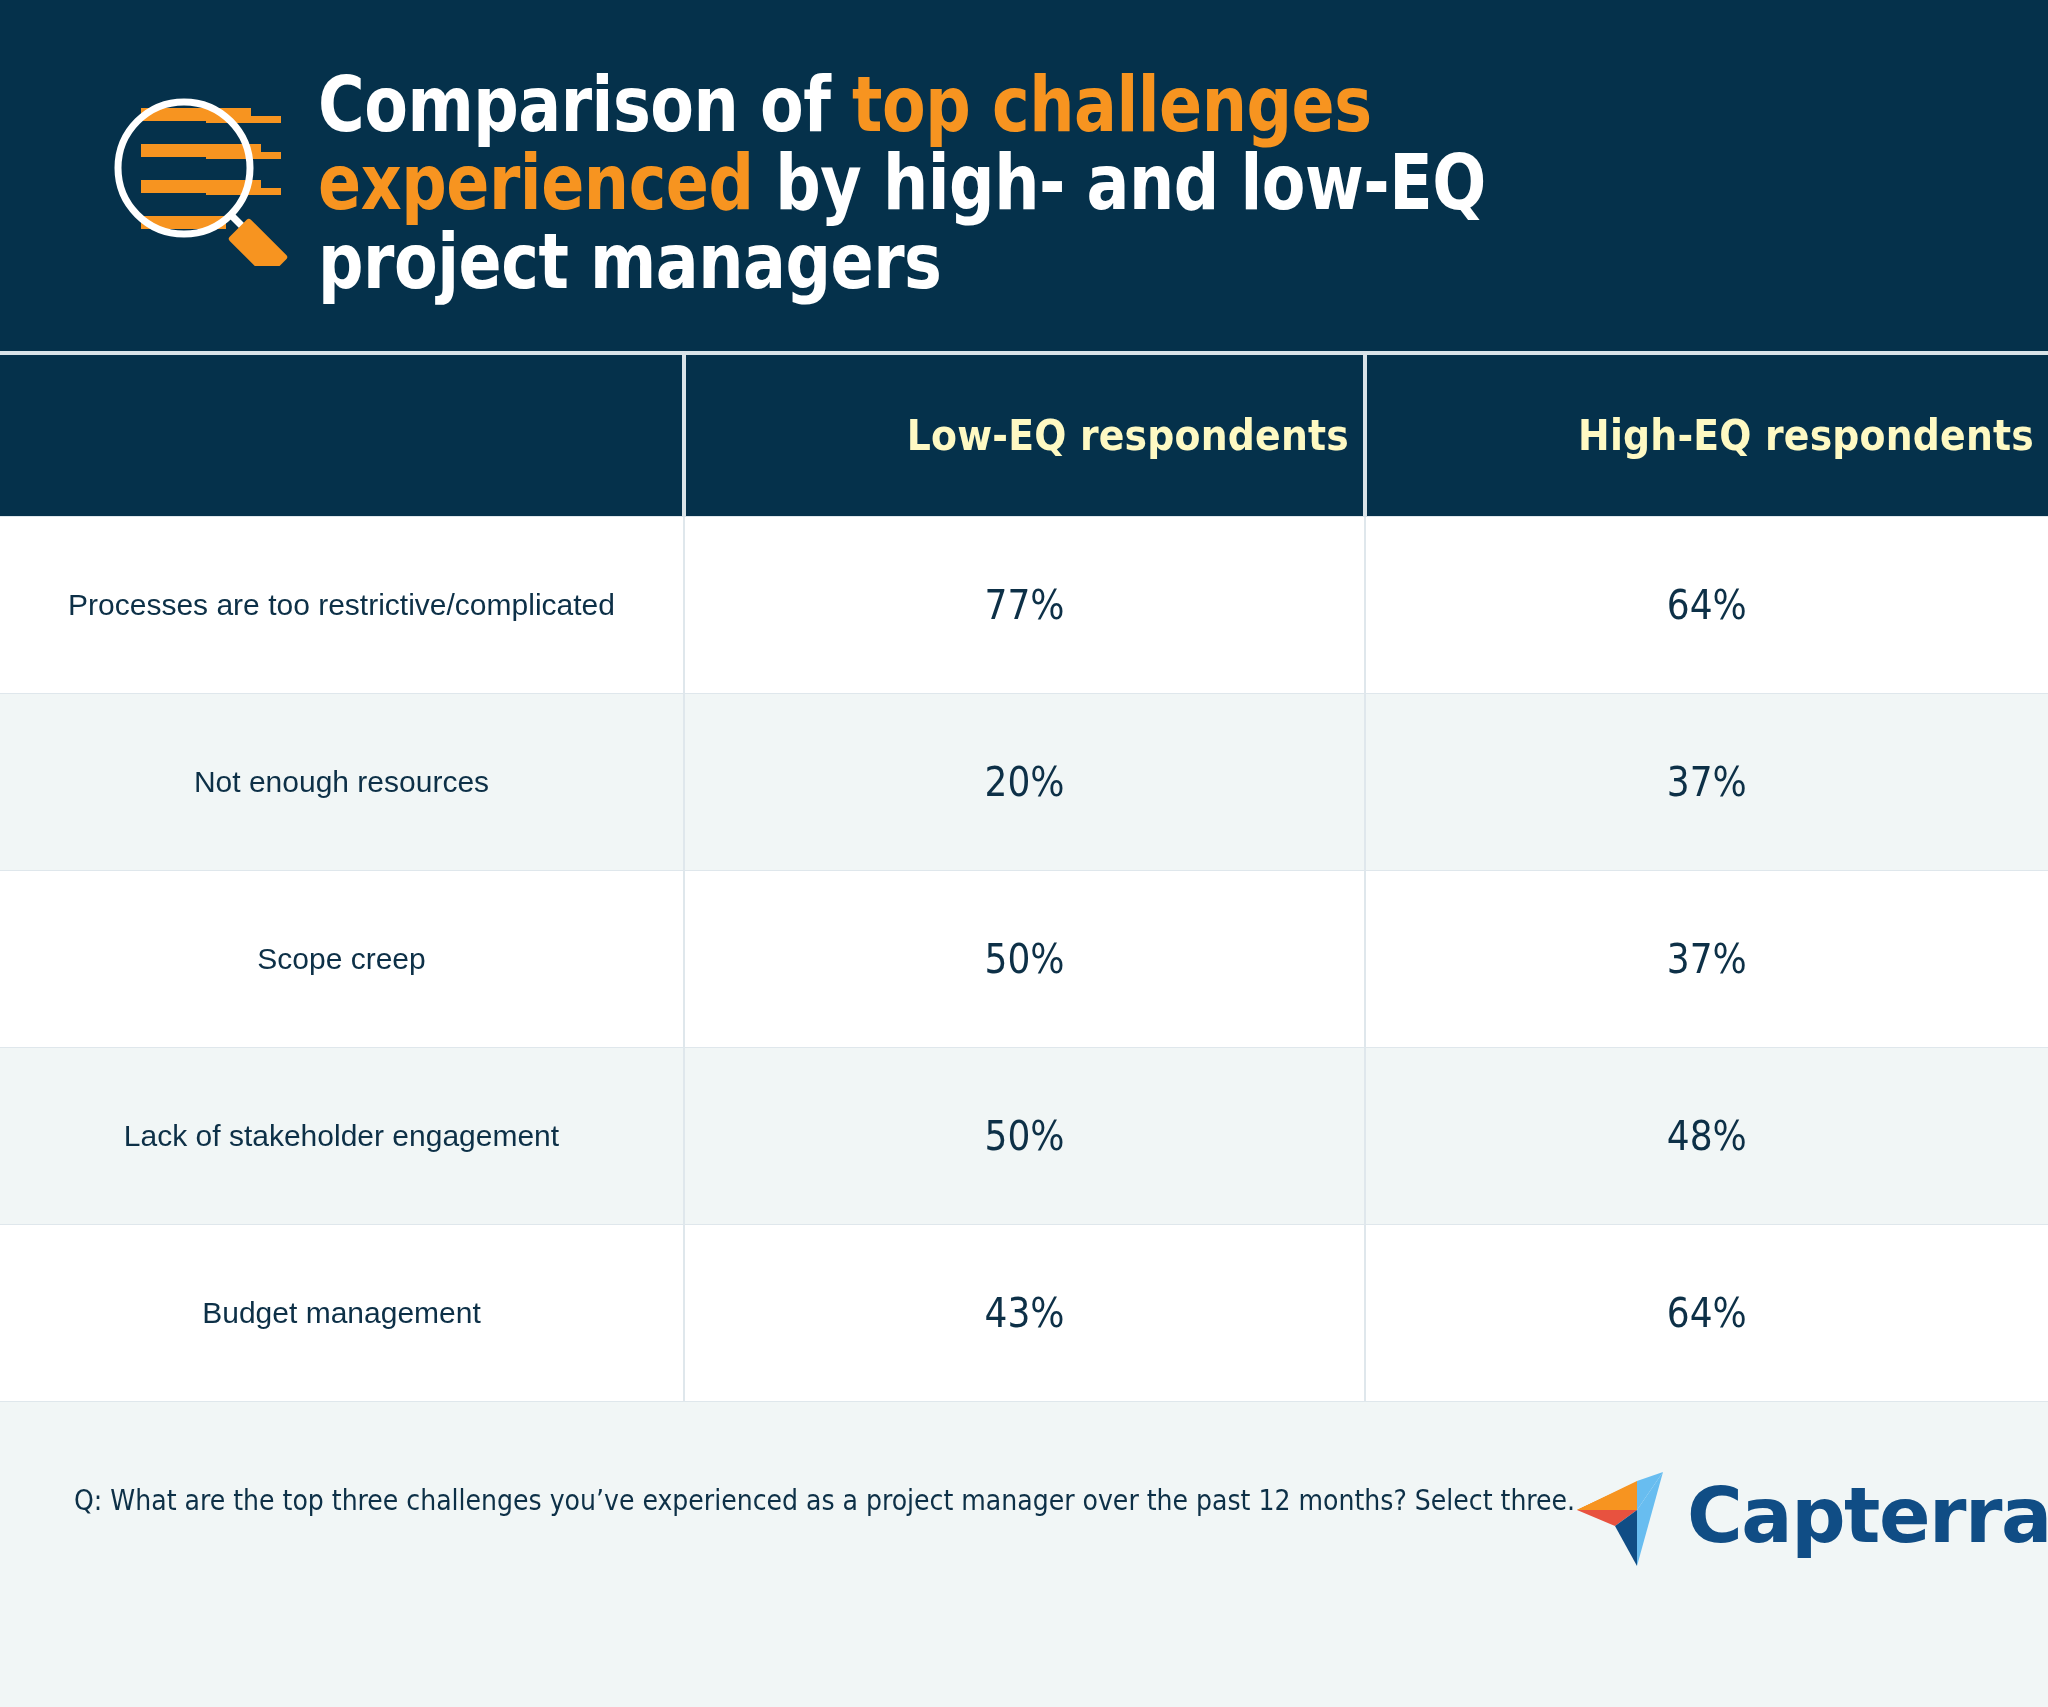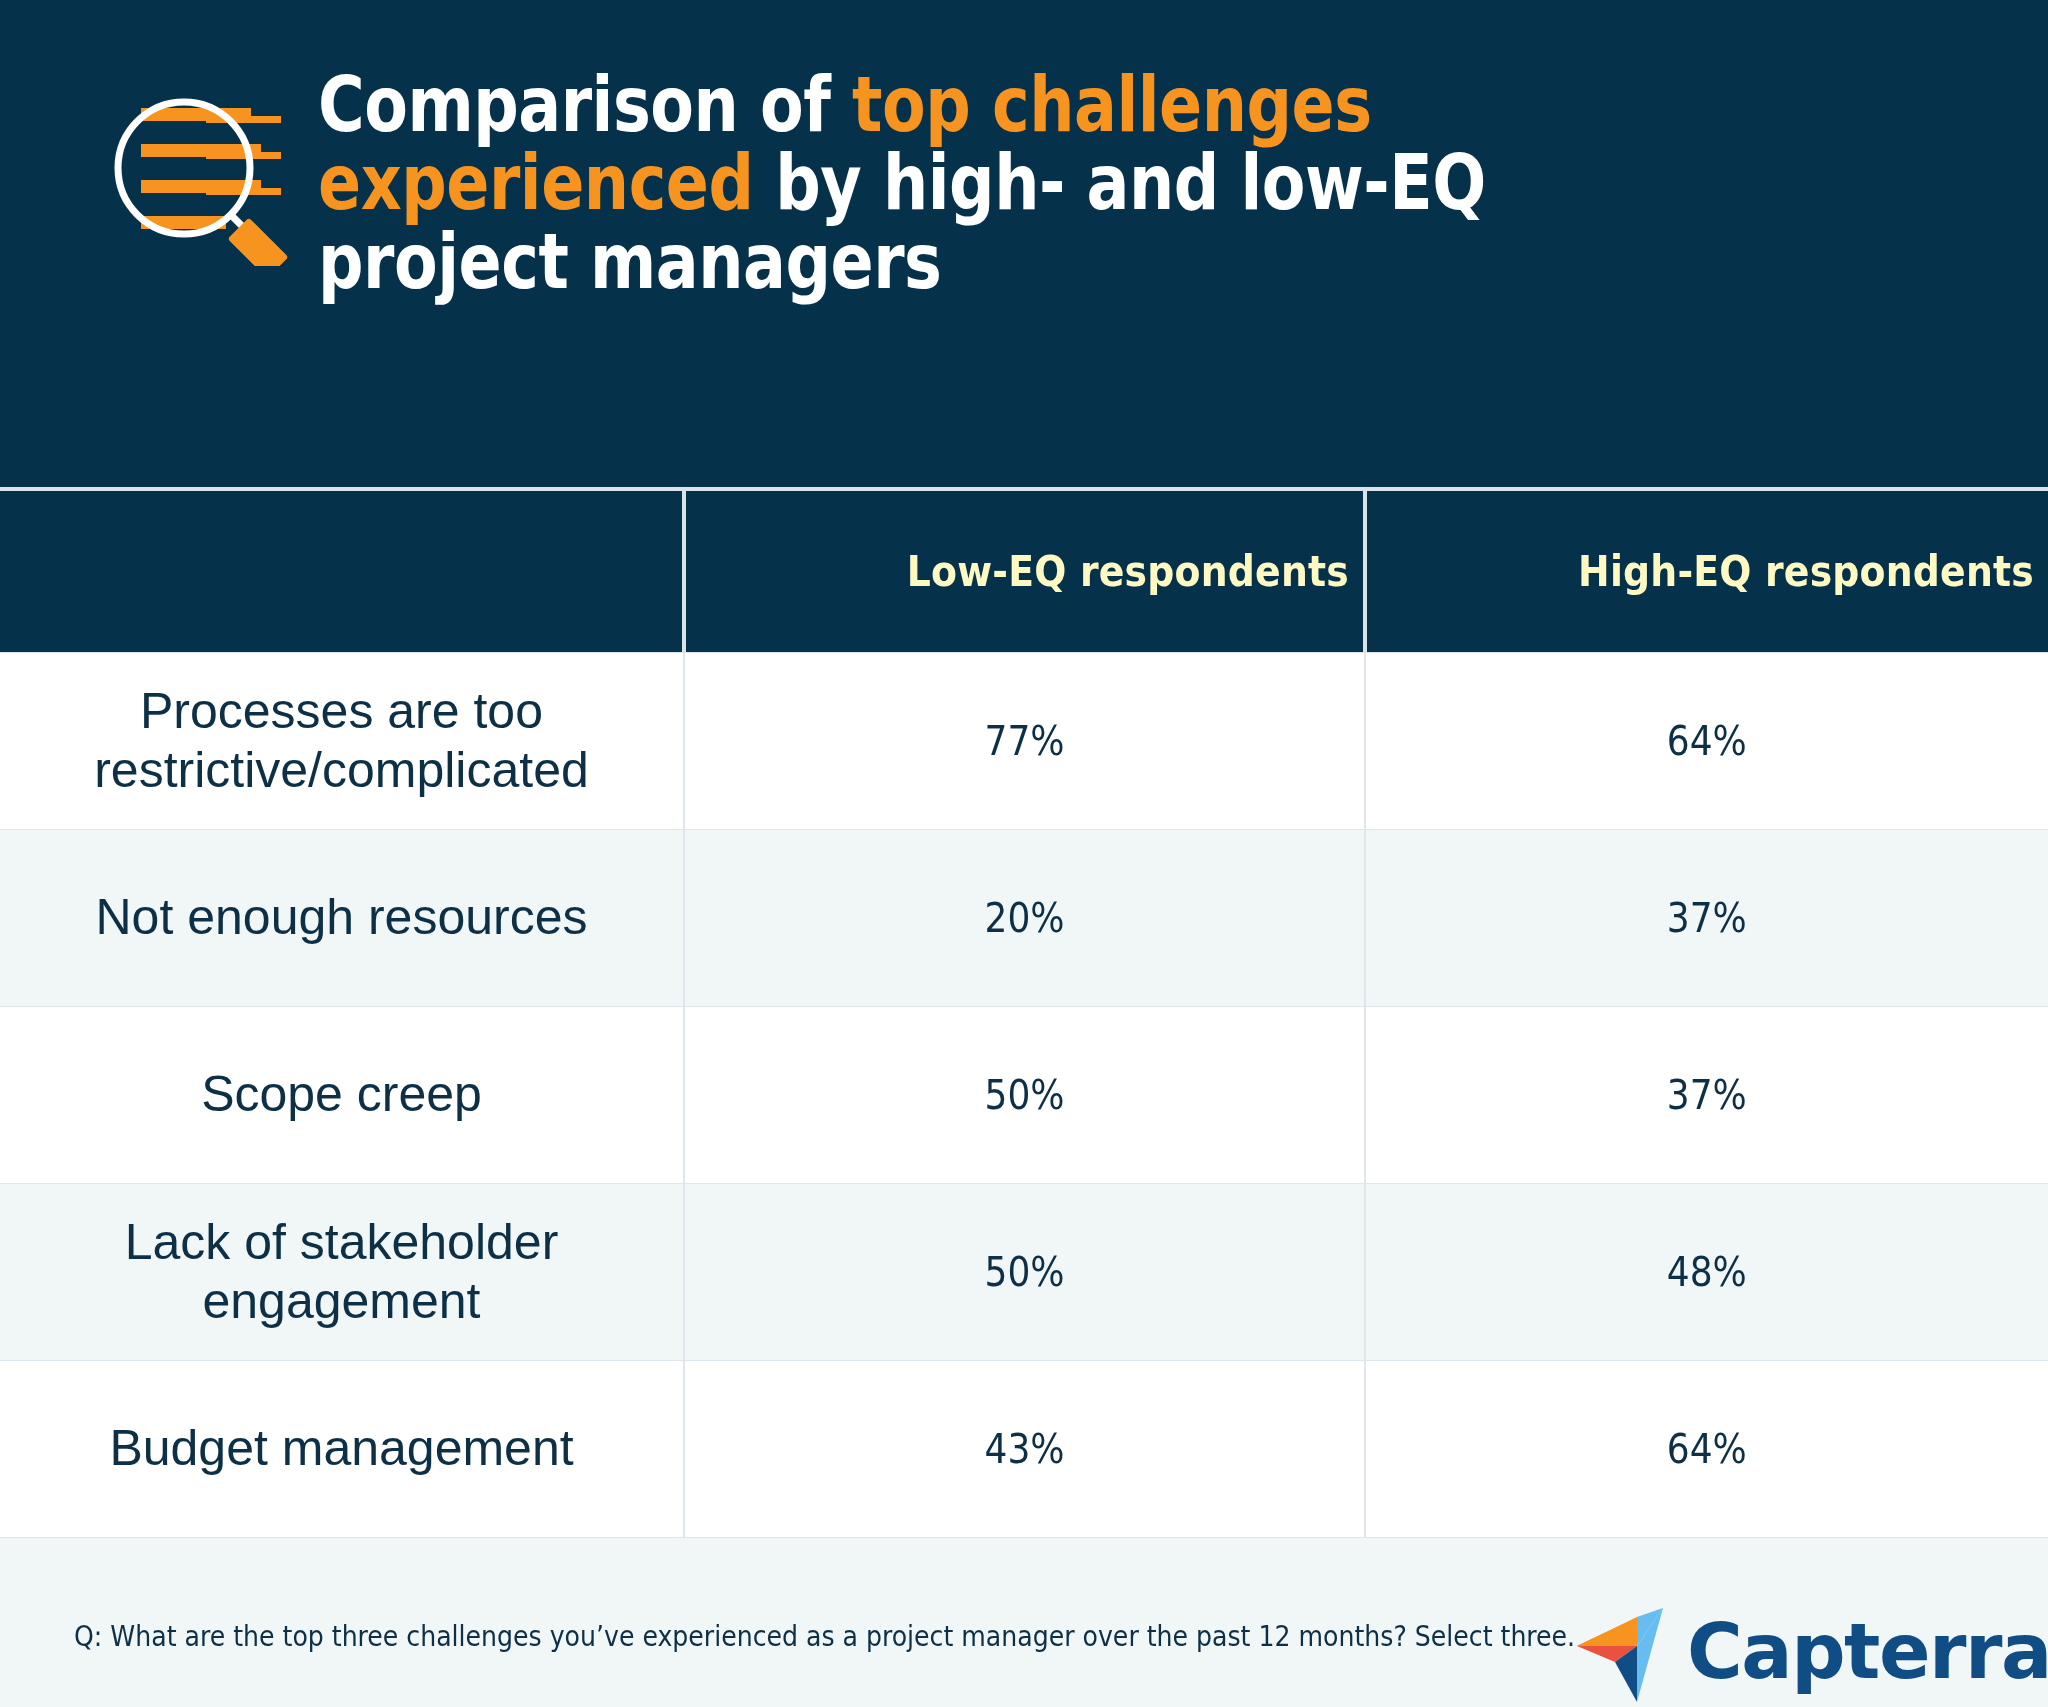--- a/index.html
+++ b/index.html
@@ -11,21 +11,21 @@
     height: 1707px;
     background: #f1f6f6;
     font-family: "Liberation Sans", sans-serif;
     overflow: hidden;
   }
 
   
   .header {
     position: relative;
     width: 2048px;
-    height: 487px;
+    height: 351px;
     background: #05314b;
     box-sizing: border-box;
   }
   .header-inner {
     display: flex;
     align-items: flex-start;
     padding: 62px 0 0 98px;
   }
   .logo-mark {
     width: 196px;
@@ -93,21 +93,21 @@
     vertical-align: middle;
     text-align: center;
     color: #0d3047;
     border: 1px solid #dfe7ec;
     border-left-width: 2px;
     box-sizing: border-box;
     padding: 8px 18px;
   }
   table.data tbody td.label {
     font-family: "Liberation Sans", sans-serif;
-    font-size: 50px;
+    font-size: 30px;
     line-height: 1.18;
     border-left: 0;
   }
   table.data tbody td.value {
     font-family: "DejaVu Sans Condensed", "Liberation Sans Narrow", "Liberation Sans", sans-serif;
     font-size: 40px;
   }
   table.data tbody tr:nth-child(odd) td { background: #ffffff; }
   table.data tbody tr:nth-child(even) td { background: #f1f6f6; }
 

